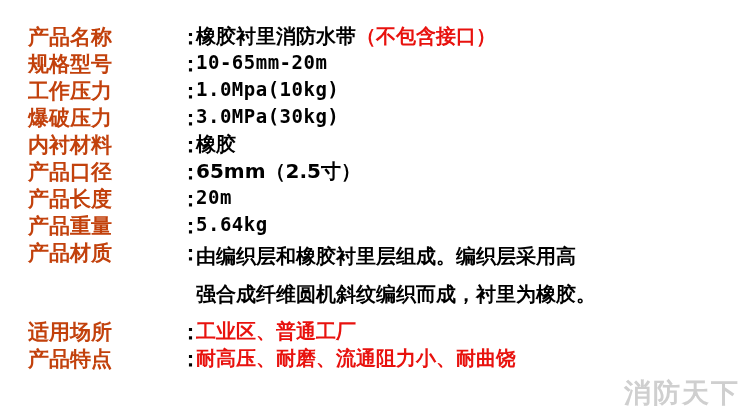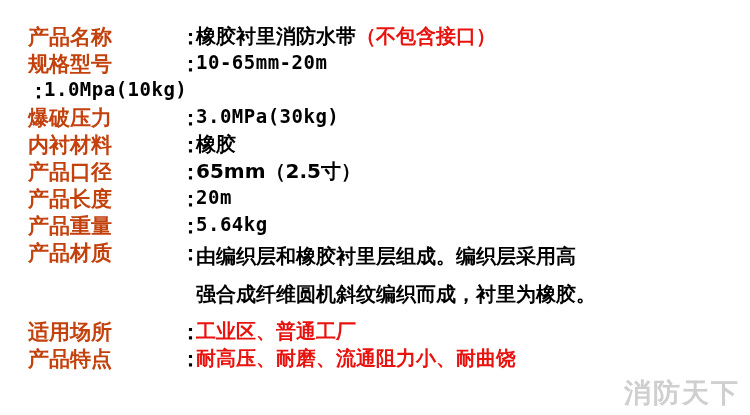--- a/index.html
+++ b/index.html
@@ -98,20 +98,21 @@
     <div class="value"><span>橡胶衬里消防水带</span><span class="red-inline">（不包含接口）</span></div>
   </div>
 
   <div class="row">
     <div class="label">规格型号</div>
     <div class="colon">：</div>
     <div class="value mono">10-65mm-20m</div>
   </div>
 
   <div class="row">
+    <div class="label">工作压力</div>
     <div class="colon">：</div>
     <div class="value mono">1.0Mpa(10kg)</div>
   </div>
 
   <div class="row">
     <div class="label">爆破压力</div>
     <div class="colon">：</div>
     <div class="value mono">3.0MPa(30kg)</div>
   </div>
 

